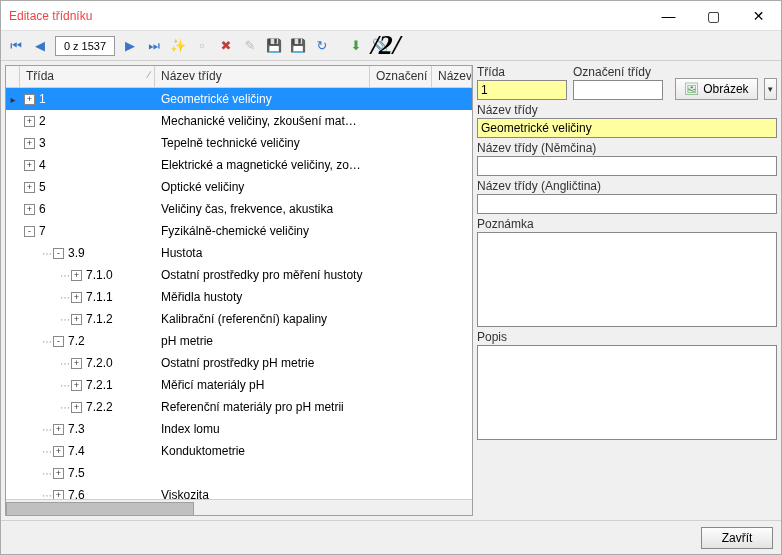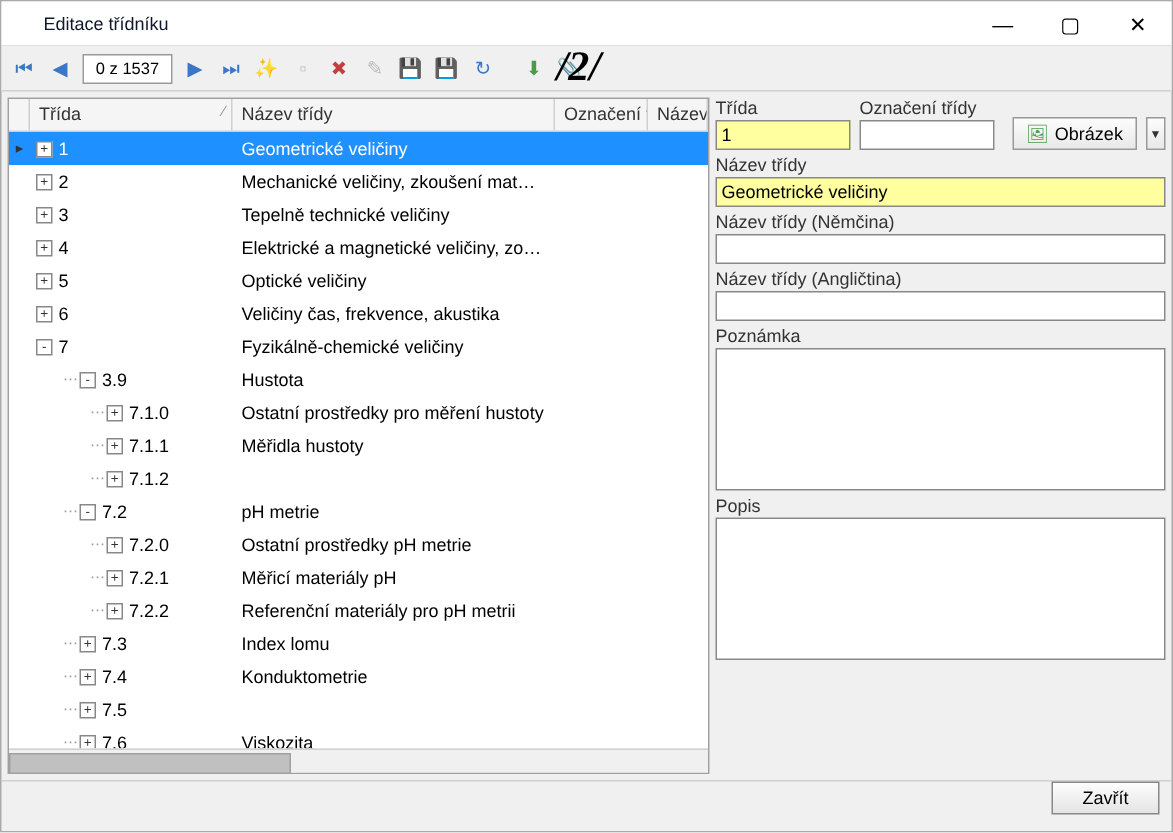--- a/index.html
+++ b/index.html
@@ -1,19 +1,19 @@
 <!DOCTYPE html>
 <html><head>
 <meta charset="utf-8">
 <style>
 * { box-sizing: border-box; font-family: "Segoe UI", Tahoma, sans-serif; font-size: 12px; }
 body { margin: 0; background: #fff; }
 .window { width: 782px; height: 555px; border: 1px solid #aaa; display: flex; flex-direction: column; background: #f0f0f0; }
 .titlebar { height: 30px; display: flex; align-items: center; background: #fff; border-bottom: 1px solid #e0e0e0; }
-.titlebar .title { padding-left: 8px; flex: 1; color: #0f172a; margin-left: 20px; }
+.titlebar .title { padding-left: 8px; flex: 1; color: #ef4444; }
 .titlebar .wbtn { width: 45px; height: 29px; display: flex; align-items: center; justify-content: center; font-size: 14px; color: #000; }
 .toolbar { height: 30px; display: flex; align-items: center; padding: 0 4px; gap: 2px; border-bottom: 1px solid #d0d0d0; background: #f0f0f0; position: relative; }
 .tbtn { width: 22px; height: 22px; display: flex; align-items: center; justify-content: center; font-size: 13px; color: #555; }
 .tbtn.blue { color: #3a78c7; }
 .tbtn.green { color: #4a9b4a; }
 .tbtn.red { color: #c04040; }
 .tbtn.dis { color: #bbb; }
 .nav-count { width: 60px; height: 20px; border: 1px solid #999; background: #fff; text-align: center; font-size: 11px; line-height: 18px; margin: 0 2px; }
 .overlay2 { position: absolute; left: 370px; top: -2px; font-size: 28px; font-weight: bold; font-style: italic; color: #000; font-family: "Times New Roman", serif; }
 .content { flex: 1; display: flex; padding: 4px; gap: 4px; overflow: hidden; }
@@ -42,21 +42,21 @@
 .overlay1 { position: absolute; right: 10px; top: -34px; font-size: 28px; font-weight: bold; font-style: italic; color: #000; font-family: "Times New Roman", serif; }
 .fldrow { display: flex; gap: 6px; align-items: flex-end; }
 .fldgrp { display: flex; flex-direction: column; }
 .lbl { color: #333; margin-bottom: 1px; }
 .inp { border: 1px solid #888; background: #fff; height: 20px; padding: 1px 3px; }
 .inp.yellow { background: #ffffa0; }
 .txtarea { border: 1px solid #888; background: #fff; height: 68px; width: 100%; resize: none; padding: 2px; overflow-y: scroll; }
 .btn { height: 22px; border: 1px solid #999; background: linear-gradient(#fdfdfd,#e8e8e8); padding: 0 8px; display: flex; align-items: center; gap: 4px; }
 .btn .ico { color: #4a9b4a; font-size: 12px; }
 .dropbtn { width: 18px; height: 22px; border: 1px solid #999; background: linear-gradient(#fdfdfd,#e8e8e8); display: flex; align-items: center; justify-content: center; font-size: 8px; color: #333; }
-.footer { height: 34px; border-top: 1px solid #d0d0d0; display: flex; justify-content: flex-end; padding: 0 8px; }
+.footer { height: 34px; border-top: 1px solid #d0d0d0; display: flex; justify-content: flex-end; align-items: center; padding: 0 8px; }
 .closebtn { height: 22px; width: 72px; border: 1px solid #888; background: linear-gradient(#fdfdfd,#e4e4e4); text-align: center; line-height: 20px; }
 .chk { display: flex; align-items: center; gap: 4px; }
 .chk .box { width: 13px; height: 13px; border: 1px solid #555; background: #fff; display: flex; align-items: center; justify-content: center; font-size: 10px; color: #000; }
 </style>
 </head>
 <body>
 
 <div class="window">
   <div class="titlebar">
     <div class="title">Editace třídníku</div>
@@ -197,20 +197,21 @@
             <div class="cell c3cell"></div>
             <div class="cell c4cell"></div>
           </div>
           <div class="row">
             <div class="marker"></div>
             <div class="treecell" style="padding-left: 40px;">
               <span class="dots">⋯</span>
               <div class="toggle">+</div>
               <span>7.1.2</span>
             </div>
+            <div class="cell namecell">Kalibrační (referenční) kapaliny</div>
             <div class="cell c3cell"></div>
             <div class="cell c4cell"></div>
           </div>
           <div class="row">
             <div class="marker"></div>
             <div class="treecell" style="padding-left: 22px;">
               <span class="dots">⋯</span>
               <div class="toggle">-</div>
               <span>7.2</span>
             </div>

